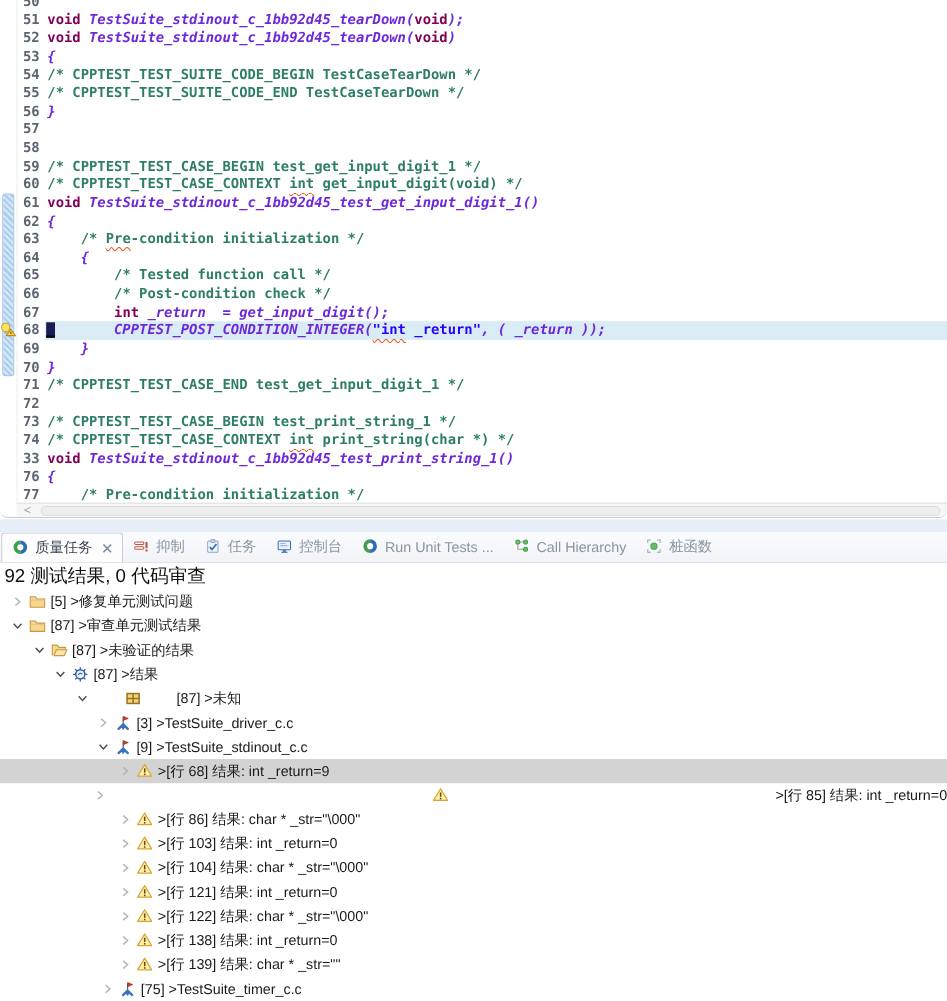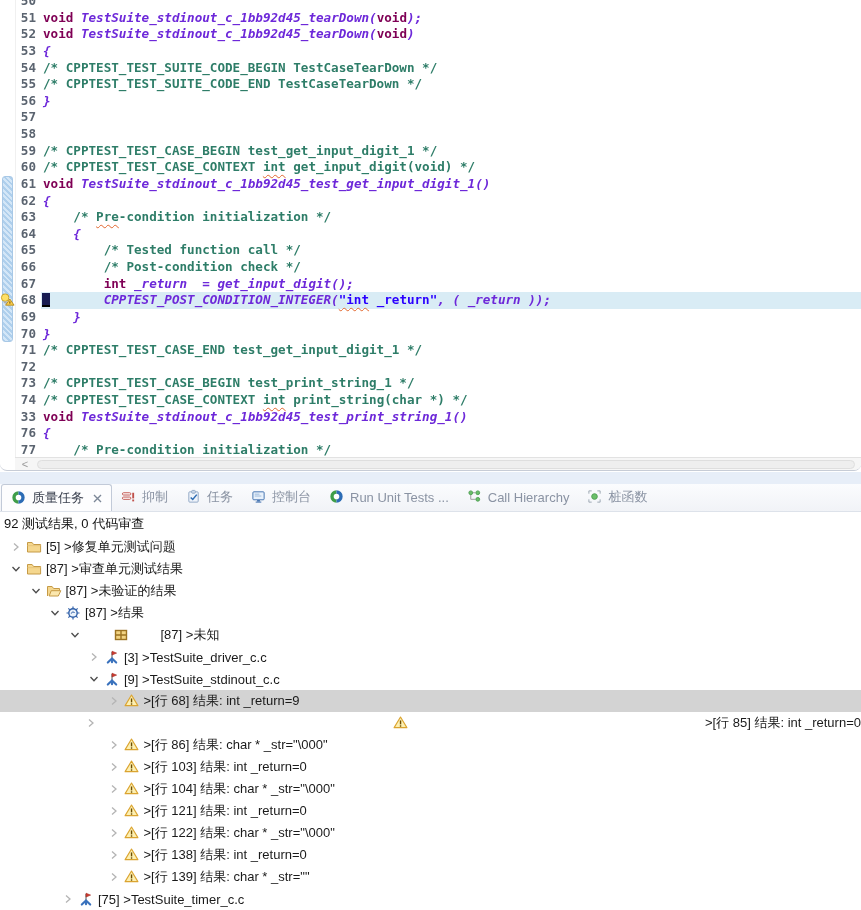--- a/index.html
+++ b/index.html
@@ -47,21 +47,21 @@
             background:linear-gradient(#fbfcfe,#f1f3f7); border-bottom:1px solid #dde2ea;
             display:flex; align-items:flex-end; }
   .tab { display:flex; align-items:center; gap:5px; height:28px; padding:0 9px;
          font-size:13px; color:#8a93a3; white-space:nowrap; }
   .tab.active { height:27px; background:#fdfdfe; border:1px solid #c2cad8; border-bottom:none;
                 border-radius:3px 3px 0 0; margin-left:1px; color:#3c4250; }
   .tab .ticon { width:16px; height:16px; display:inline-flex; }
   .tab .tclose { margin-left:4px; display:inline-flex; }
 
   #summary-row { position:absolute; left:0; top:512px; width:861px; height:24px; background:#fff; }
-  #summary-row span { display:inline-block; padding-left:4px; font-size:13px; line-height:24px; color:#111; }
+  #summary-row span { display:inline-block; padding-left:4px; font-size:17px; line-height:24px; color:#111; }
 
   #tree { position:absolute; left:0; top:536px; width:861px; height:374px; background:#fff; overflow:hidden; }
   .tree-row { display:flex; align-items:center; height:22px; width:100%; }
   .tree-row.selected { background:#d3d3d3; }
   .chev { width:16px; height:16px; flex:0 0 16px; display:inline-flex; }
   .node-icon { width:16px; height:16px; flex:0 0 16px; margin:0 4px 0 2px; display:inline-flex; }
   .node-label { font-size:13px; color:#1a1a1a; white-space:nowrap; }
 </style>
 </head>
 <body>
@@ -474,21 +474,21 @@
         </span>
         <span class="node-icon" style="display: inline-flex;">
           <svg viewBox="0 0 16 16" width="15" height="15">
             <path d="M8 2.2 L14.8 13.5 H1.2 Z" fill="#fdf0b2" stroke="#dba430" stroke-width="1.2" stroke-linejoin="round"></path>
             <rect x="7.3" y="5.8" width="1.5" height="4.2" fill="#6b4b00"></rect>
             <rect x="7.3" y="11" width="1.5" height="1.5" fill="#6b4b00"></rect>
           </svg>
         </span>
         <span class="node-label">&gt;[行 139] 结果: char * _str=""</span>
       </div>
-      <div class="tree-row" style="padding-left: 60px;">
+      <div class="tree-row" style="padding-left: 90px;">
         <span class="chev" style="display: inline-flex;">
           <svg viewBox="0 0 16 16" width="16" height="16">
             <path d="M6 4.5 L10 8 L6 11.5" fill="none" stroke="#b4b4b4" stroke-width="1.3"></path>
           </svg>
         </span>
         <span class="node-icon" style="display: inline-flex;">
           <svg viewBox="0 0 16 16" width="16" height="16">
             <path d="M8 3 v6.5" stroke="#555" stroke-width="1"></path>
             <path d="M8 2.2 l4.6 1.9 L8 6 Z" fill="#d23b30" stroke="#a02a22" stroke-width="0.6"></path>
             <g stroke="#3a72bd" stroke-width="2.1" stroke-linecap="round">

